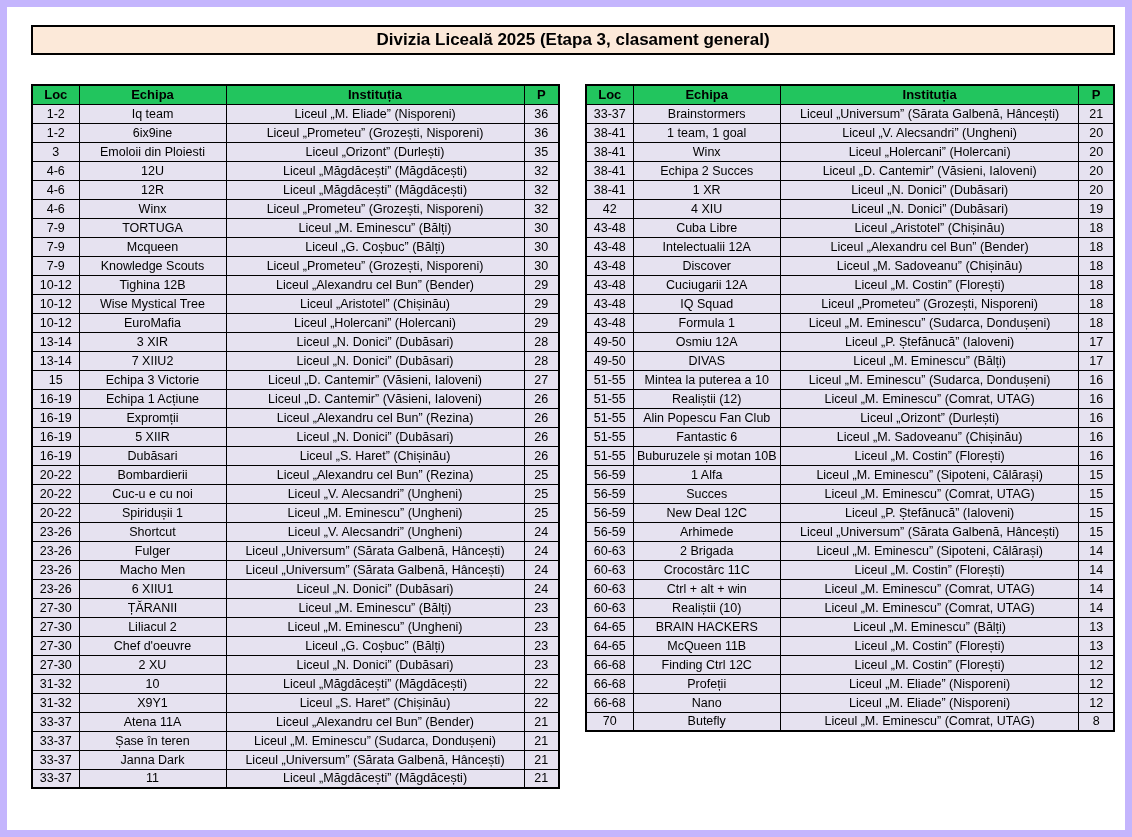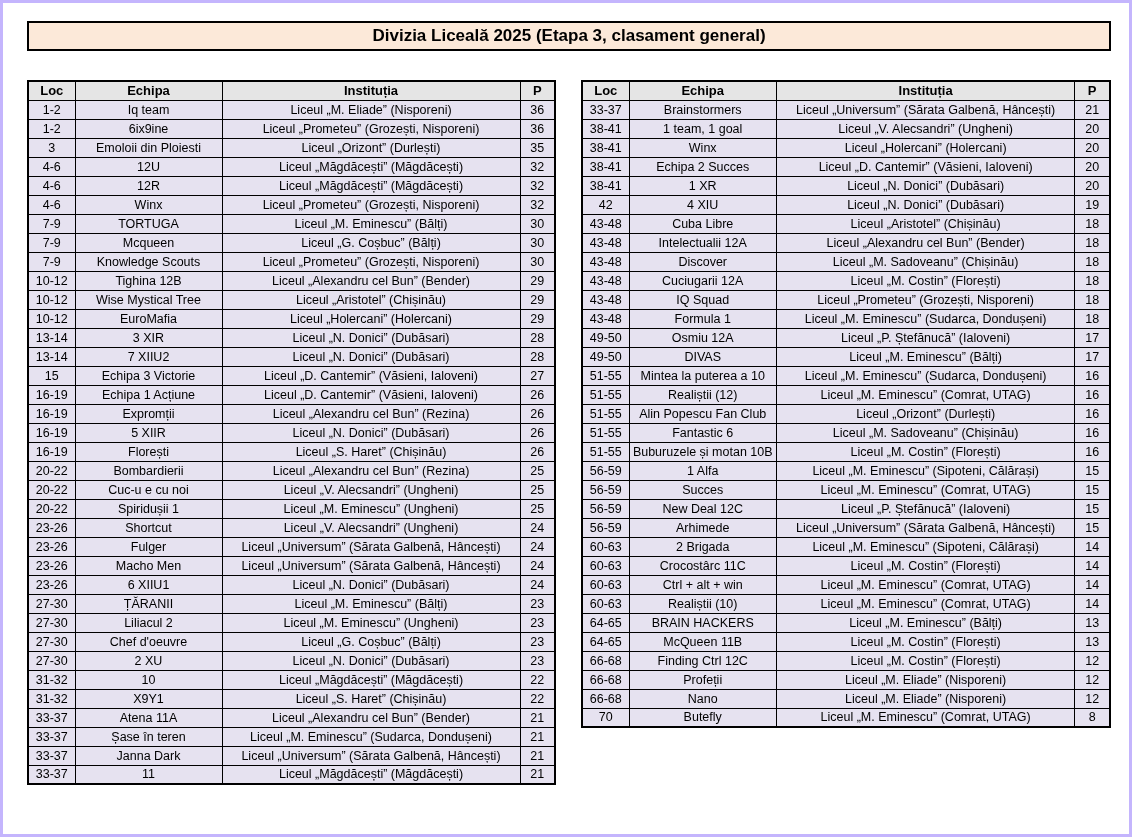--- a/index.html
+++ b/index.html
@@ -1,20 +1,20 @@
 <!DOCTYPE html>
 <html><head>
 <meta charset="utf-8">
 <style>
   html,body { margin:0; padding:0; background:#ffffff; }
   .page {
     position:relative;
     width:1132px; height:837px;
     background:#ffffff;
-    border:3px solid #c4b5fd;
+    border:7px solid #c4b5fd;
     box-sizing:border-box;
     font-family:"Liberation Sans", sans-serif;
     color:#000;
     overflow:hidden;
   }
   .title-bar {
     position:absolute;
     left:24px; top:18px;
     width:1084px; height:30px;
     background:#FCE9D9;
@@ -35,21 +35,21 @@
     border:1px solid #000;
     height:19px;
     padding:0 2px;
     text-align:center;
     vertical-align:middle;
     font-size:12.5px;
     white-space:nowrap;
     overflow:hidden;
     box-sizing:border-box;
   }
-  .standings th { background:#e5e5e5; font-weight:bold; font-size:13px; }
+  .standings th { background:#22c55e; font-weight:bold; font-size:13px; }
   .standings td { background:#E6E2F0; }
   col.c-loc  { width:47px; }
   col.c-team { width:147px; }
   col.c-inst { width:298px; }
   col.c-pts  { width:35px; }
 </style>
 </head>
 <body>
 
 <div class="page">
@@ -175,21 +175,21 @@
           <td>26</td>
         </tr>
         <tr>
           <td>16-19</td>
           <td>5 XIIR</td>
           <td>Liceul „N. Donici” (Dubăsari)</td>
           <td>26</td>
         </tr>
         <tr>
           <td>16-19</td>
-          <td>Florești</td>
+          <td>Dubăsari</td>
           <td>Liceul „S. Haret” (Chișinău)</td>
           <td>26</td>
         </tr>
         <tr>
           <td>20-22</td>
           <td>Bombardierii</td>
           <td>Liceul „Alexandru cel Bun” (Rezina)</td>
           <td>25</td>
         </tr>
         <tr>

